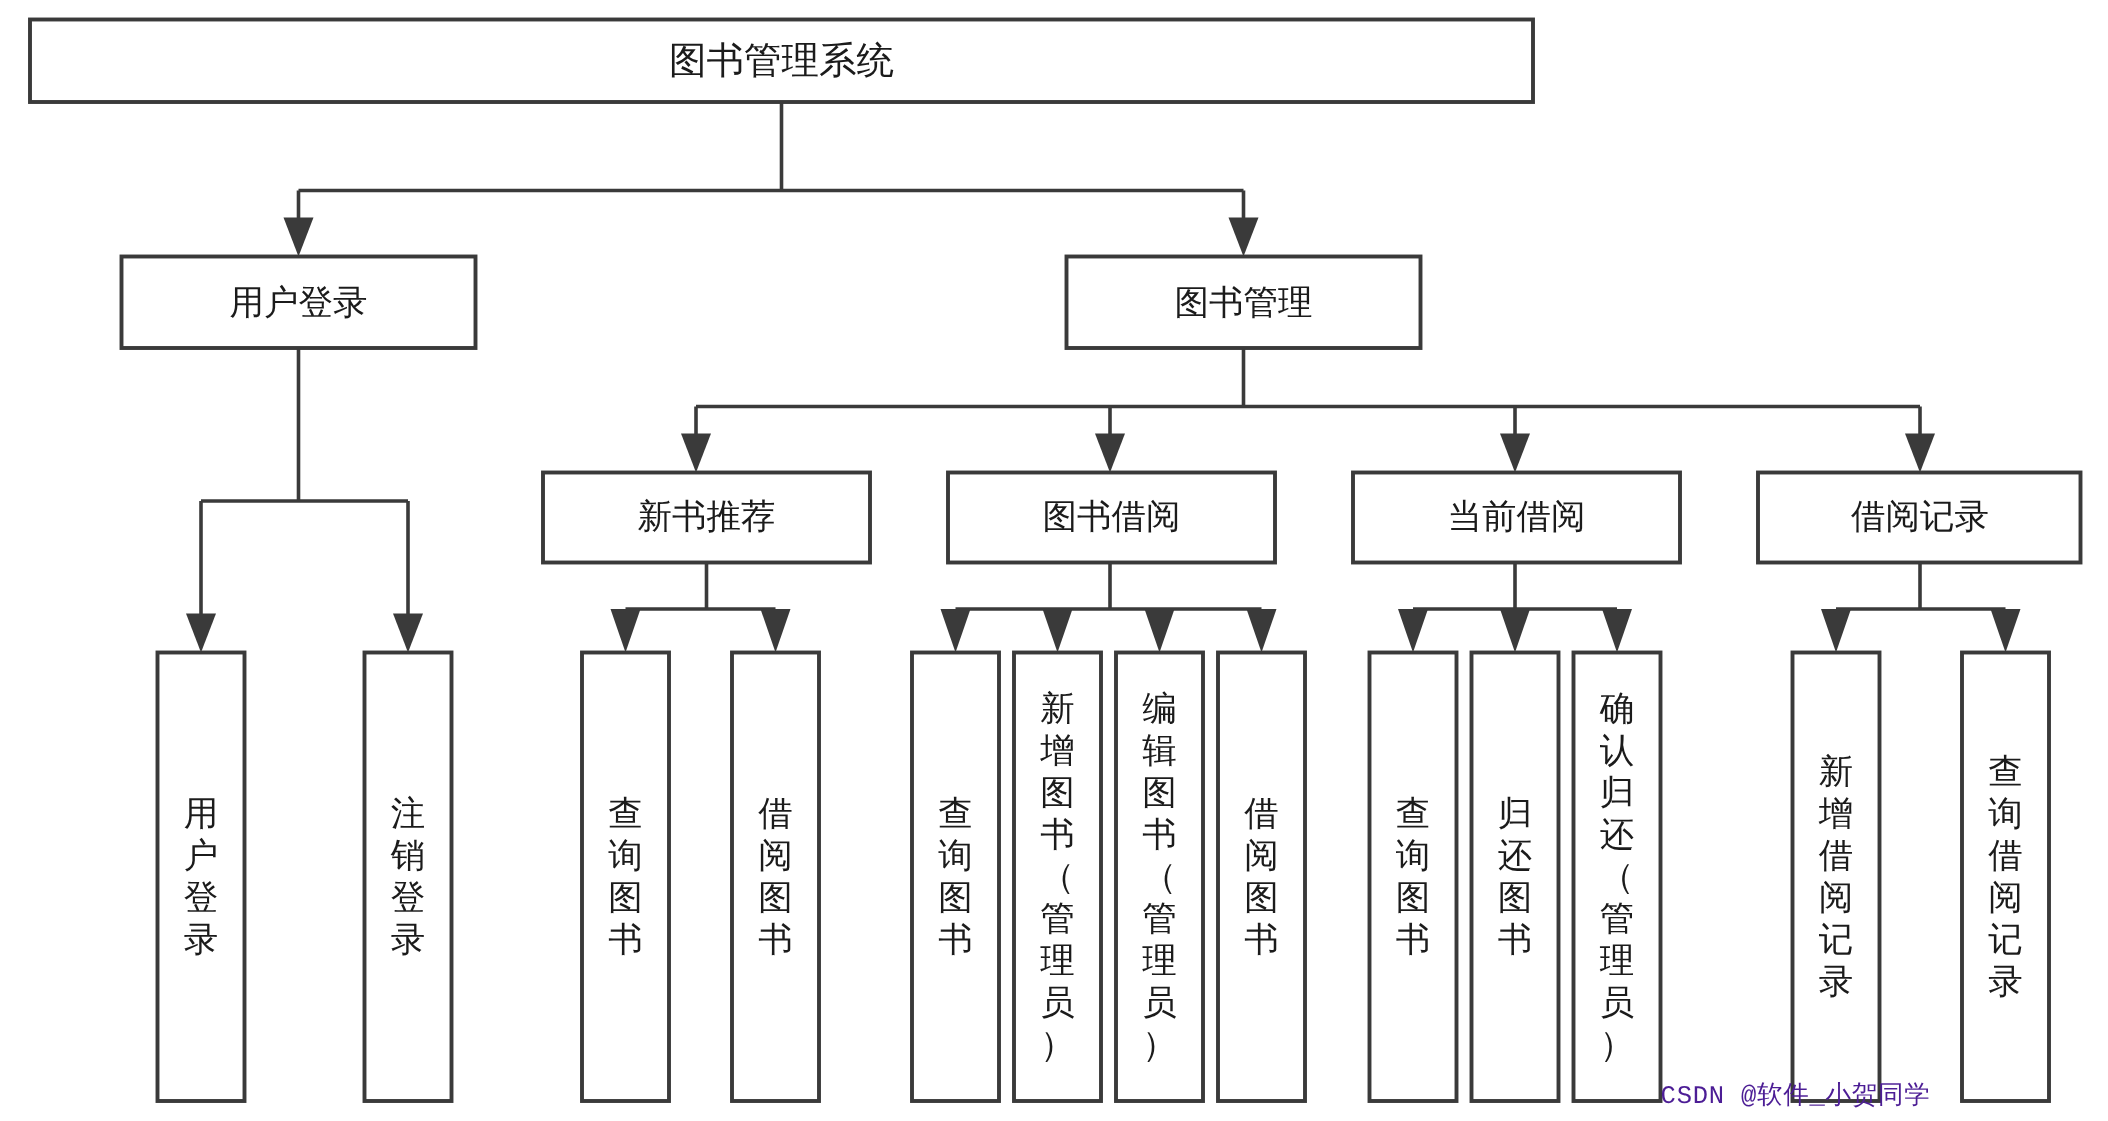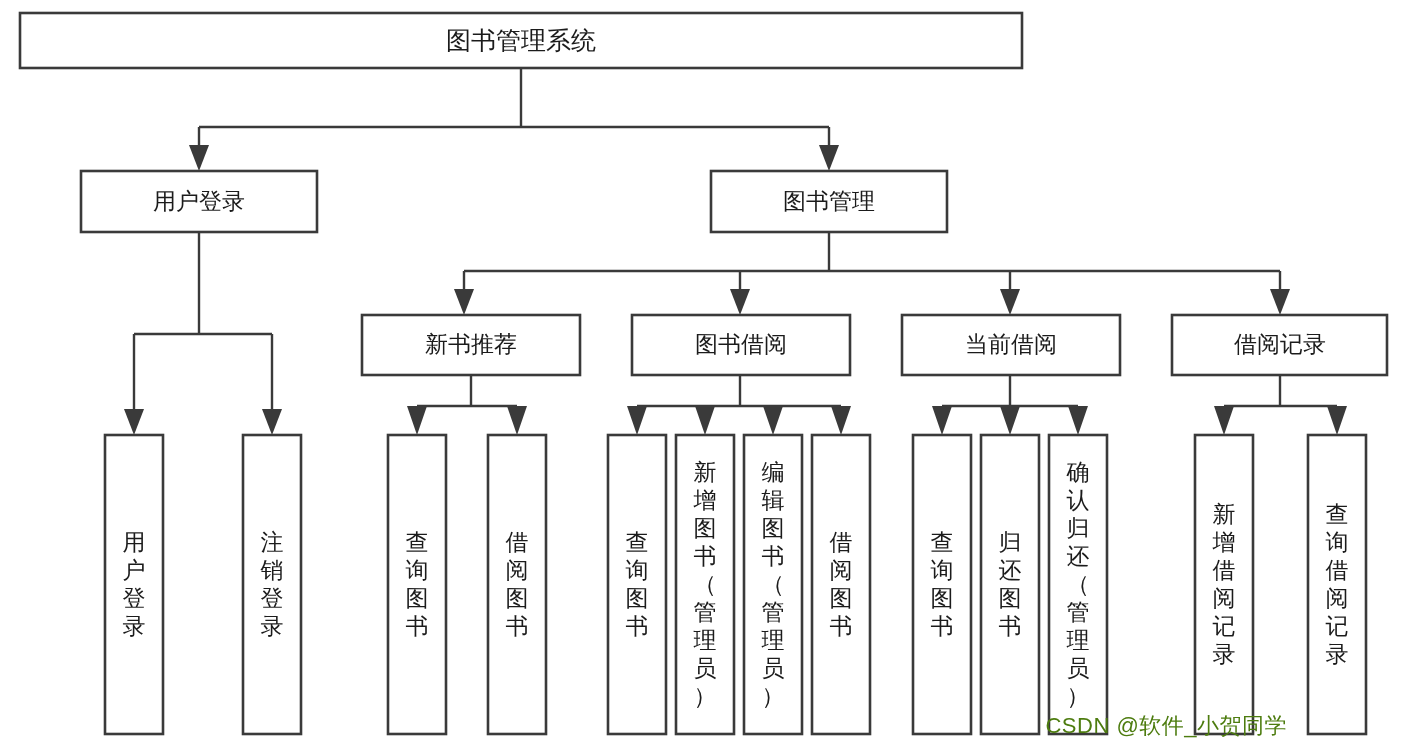--- a/index.html
+++ b/index.html
@@ -54,23 +54,23 @@
     font-size: 23px;
     text-anchor: middle;
   }
   .title-label {
     font-size: 25px;
   }
   .watermark {
     position: absolute;
     right: 8px;
     bottom: 6px;
-    font-family: Liberation Sans, sans-serif;
-    font-size: 22px;
-    color: #4d7c0f;
+    font-family: Liberation Mono, monospace;
+    font-size: 17px;
+    color: #4c1d95;
     letter-spacing: 0.5px;
     white-space: nowrap;
     user-select: none;
   }
 </style>
 </head>
 <body>
 
 <div id="diagram-root">
   <svg id="flowchart" viewBox="0 0 1405 747" xmlns="http://www.w3.org/2000/svg">

